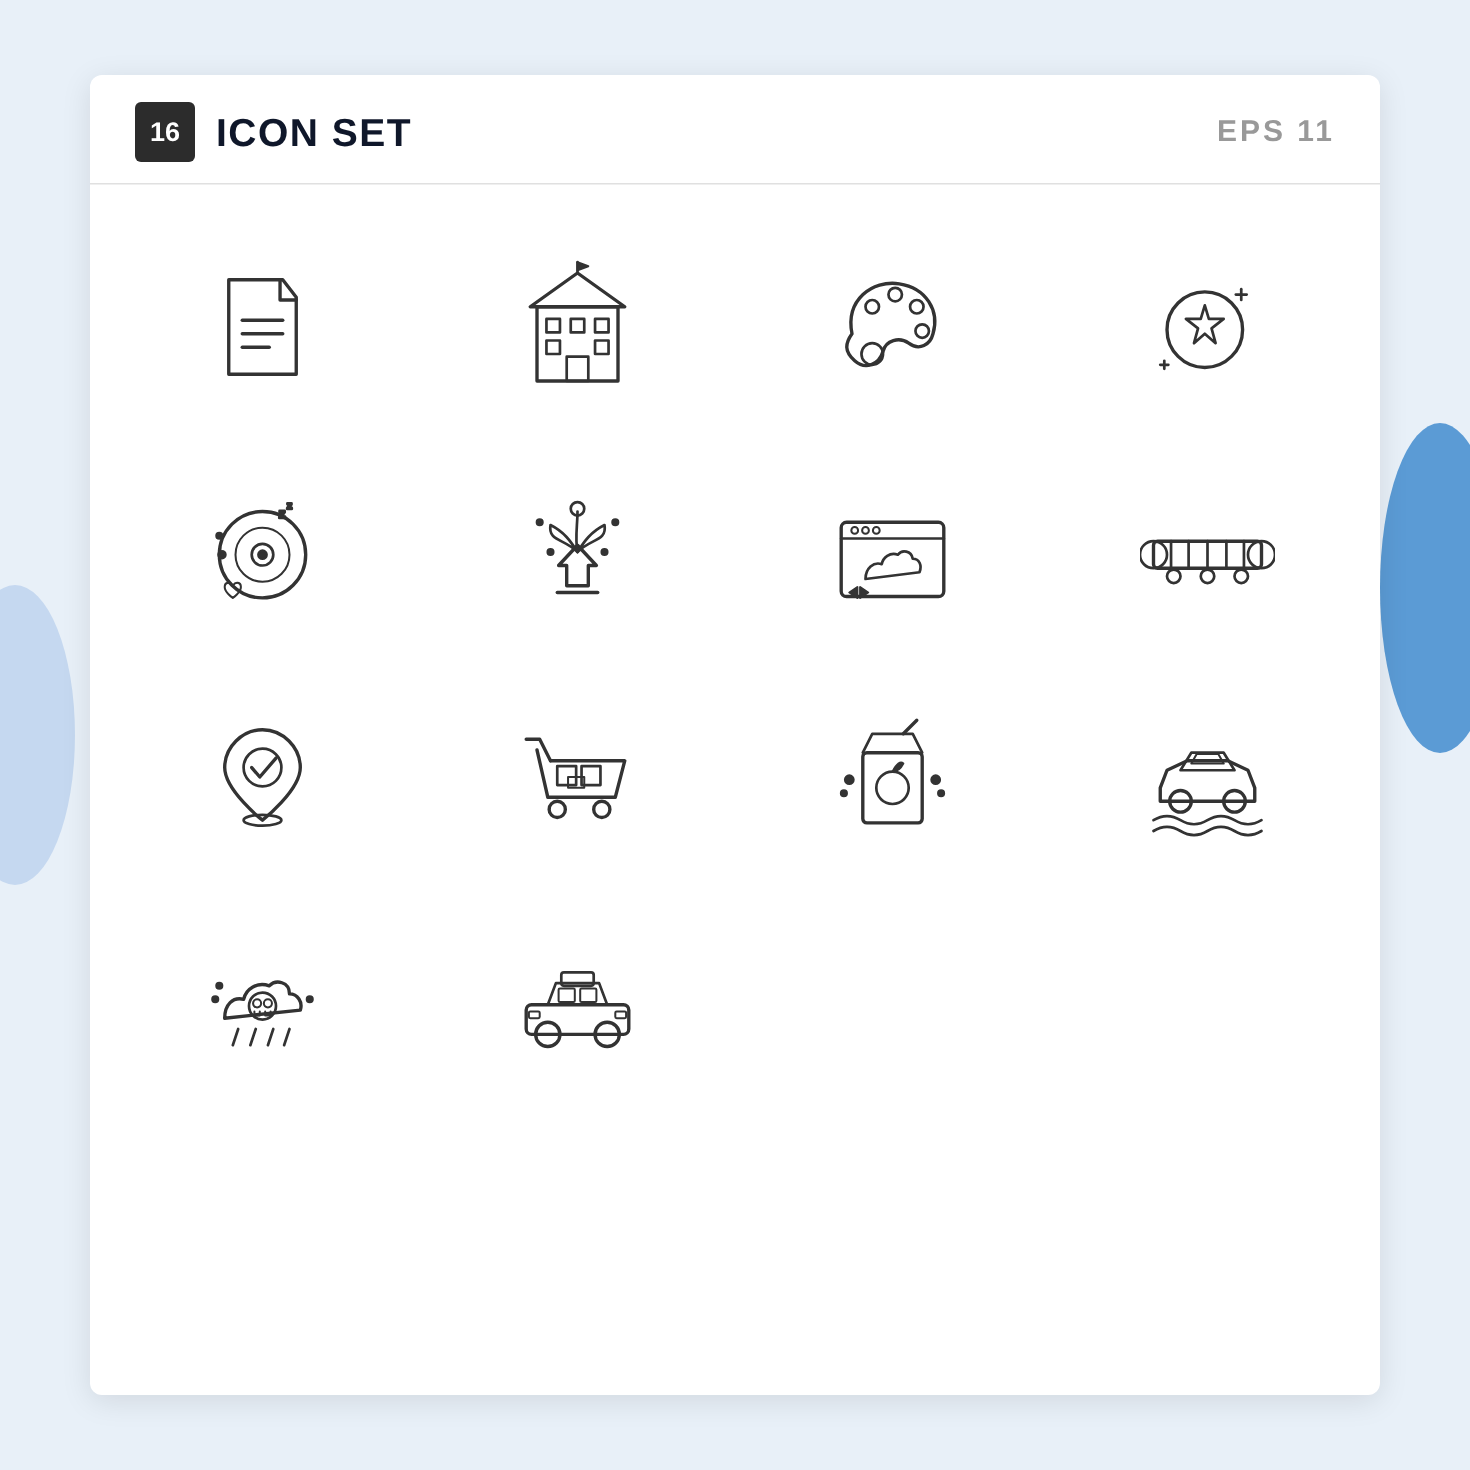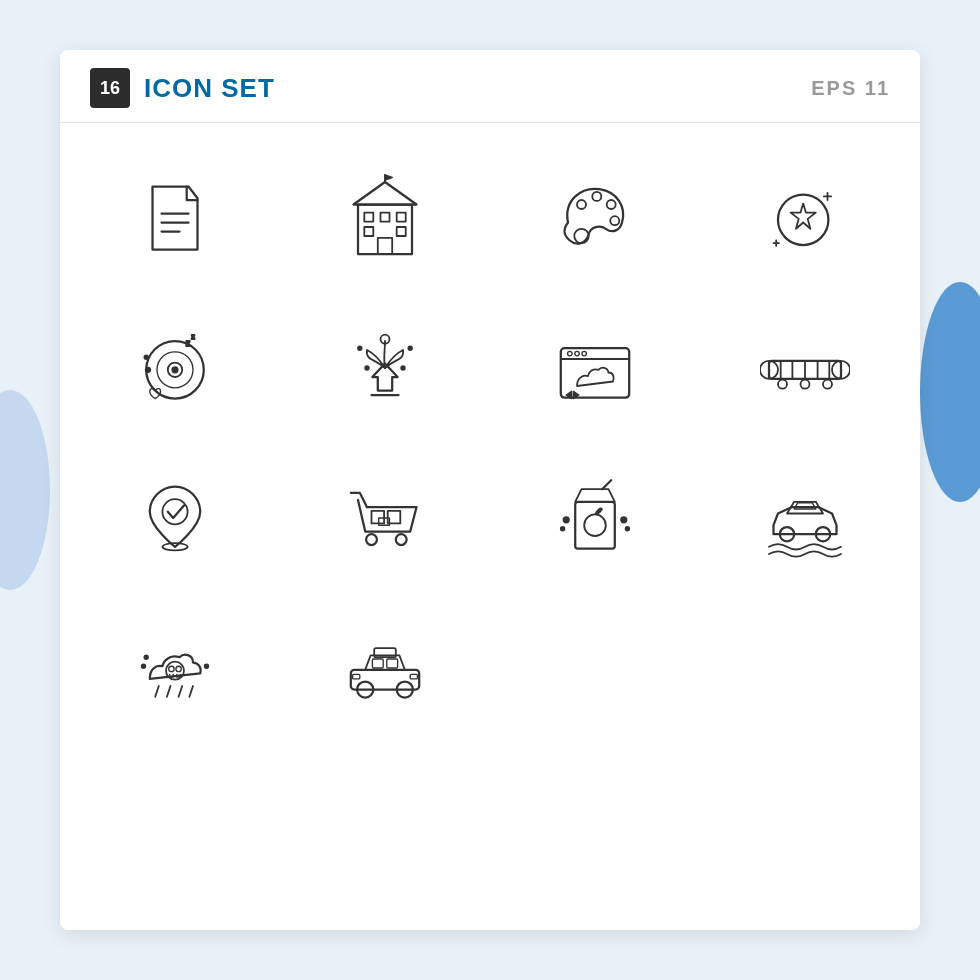--- a/index.html
+++ b/index.html
@@ -66,21 +66,21 @@
       width: 40px;
       height: 40px;
       display: flex;
       align-items: center;
       justify-content: center;
       border-radius: 4px;
     }
     .header-title {
       font-size: 26px;
       font-weight: bold;
-      color: #0369a1;
+      color: #0f172a;
       letter-spacing: 1px;
     }
     .header-right {
       font-size: 20px;
       font-weight: bold;
       color: #999;
       letter-spacing: 2px;
     }
     .icons-grid {
       display: grid;

